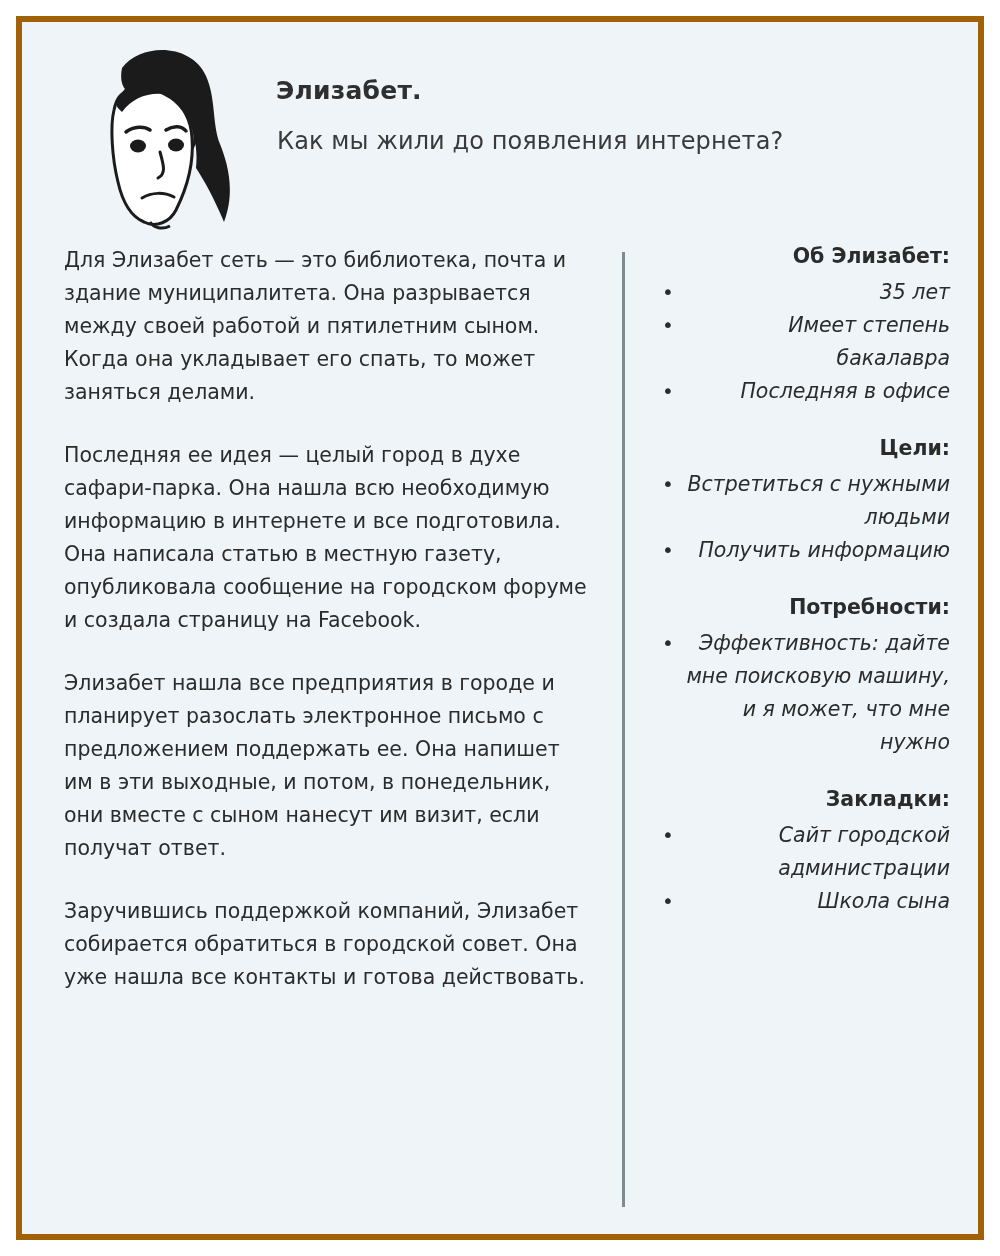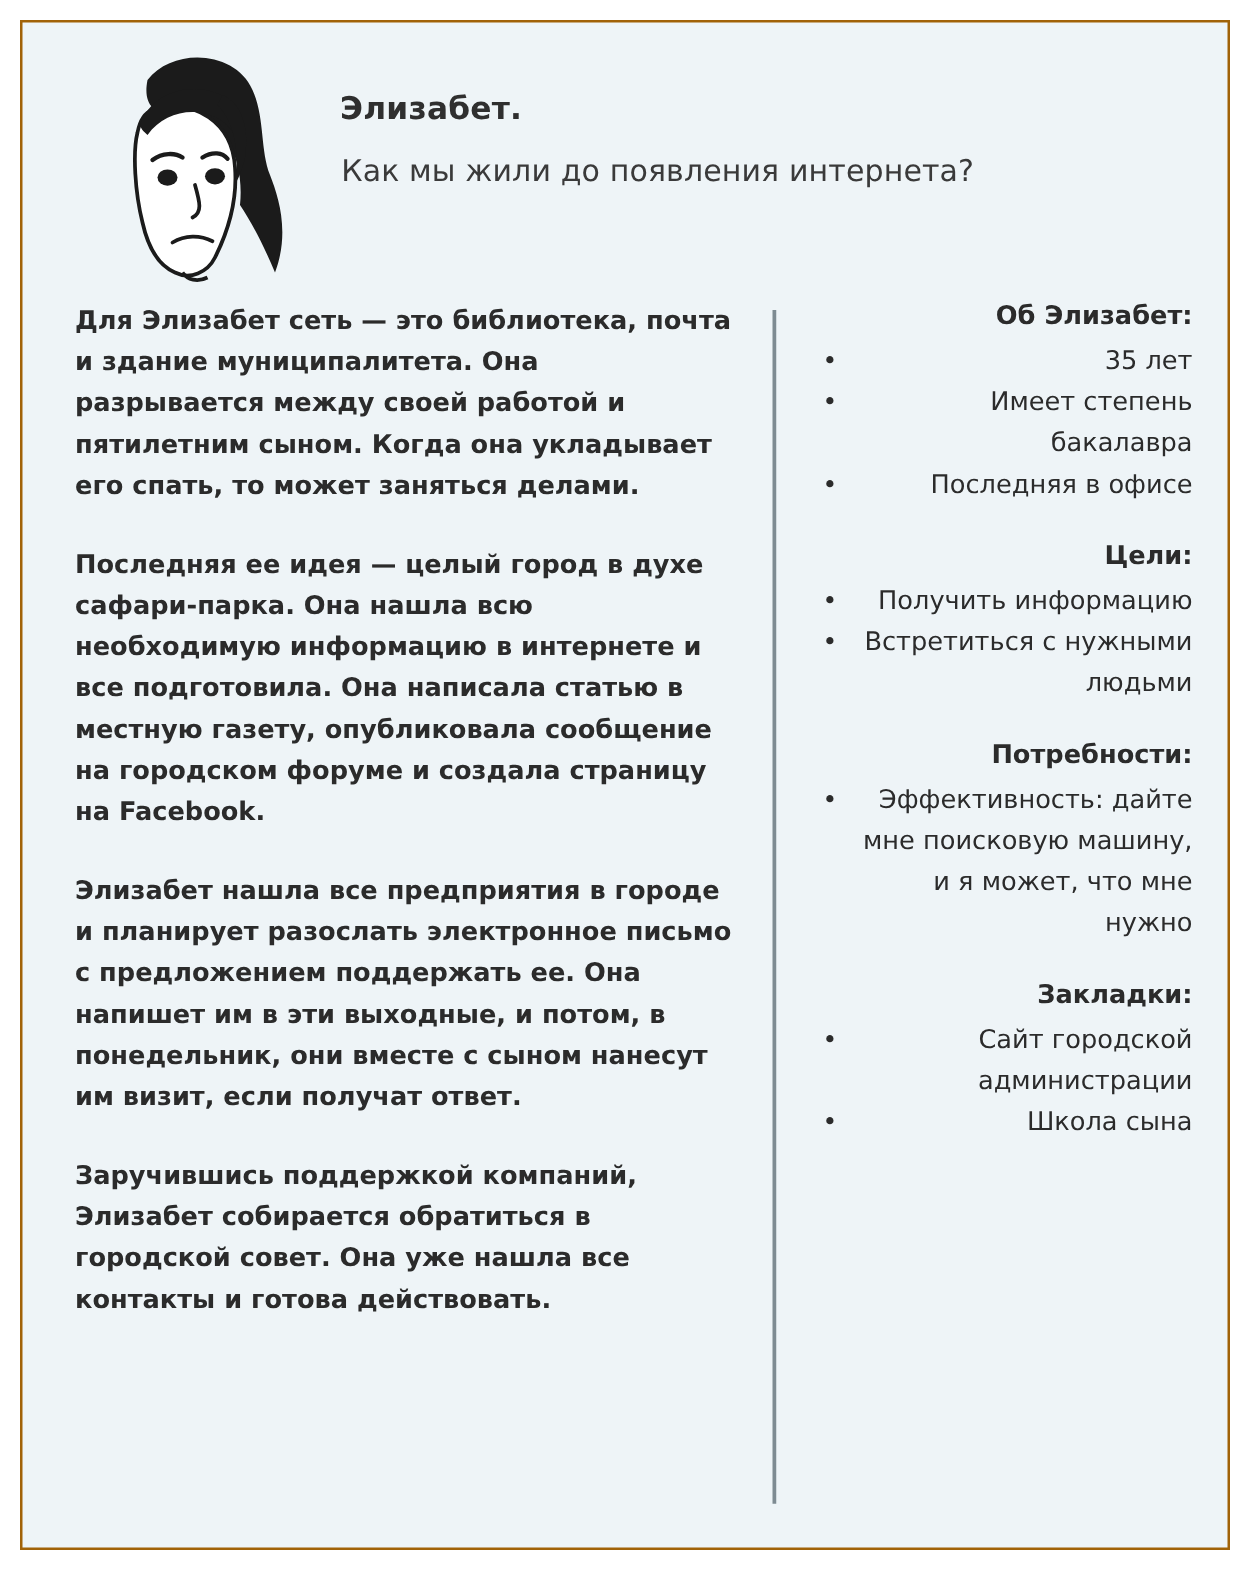--- a/index.html
+++ b/index.html
@@ -13,21 +13,21 @@
     font-family: "DejaVu Sans", sans-serif;
     color: #2b2b2b;
   }
 
   .persona-card {
     position: relative;
     width: 968px;
     height: 1224px;
     margin: 16px;
     background: #eef4f7;
-    border: 2px solid #a16207;
+    border: 6px solid #a16207;
     box-sizing: border-box;
     overflow: hidden;
   }
 
   
   .header {
     display: flex;
     align-items: flex-start;
     padding: 18px 0 0 42px;
     height: 200px;
@@ -65,21 +65,20 @@
   .body-area {
     display: flex;
     padding: 22px 0 0 0;
   }
 
   .col-left {
     width: 600px;
     flex: 0 0 600px;
     padding: 0 30px 0 42px;
     box-sizing: border-box;
-    font-weight: bold;
   }
 
   .divider {
     width: 3px;
     background: #7e8b92;
     margin: 8px 0 0 0;
     height: 955px;
     flex: 0 0 3px;
   }
 
@@ -112,20 +111,21 @@
     margin: 0;
     padding: 0;
   }
   .bullet-list li {
     font-size: 20.5px;
     line-height: 33px;
     color: #2b2b2b;
     position: relative;
     padding-left: 24px;
     margin-bottom: 0;
+    font-style: italic;
   }
   .bullet-list li::before {
     content: "\2022";
     position: absolute;
     left: 5px;
     top: 0;
     font-size: 20px;
     line-height: 33px;
     color: #2b2b2b;
   }
@@ -185,22 +185,22 @@
         <ul class="bullet-list">
           <li>35 лет</li>
           <li>Имеет степень бакалавра</li>
           <li>Последняя в офисе</li>
         </ul>
       </div>
 
       <div class="section">
         <div class="section-title">Цели:</div>
         <ul class="bullet-list">
+          <li>Встретиться с нужными людьми</li>
           <li>Получить информацию</li>
-          <li>Встретиться с нужными людьми</li>
         </ul>
       </div>
 
       <div class="section">
         <div class="section-title">Потребности:</div>
         <ul class="bullet-list">
           <li>Эффективность: дайте мне поисковую машину, и я может, что мне нужно</li>
         </ul>
       </div>
 

